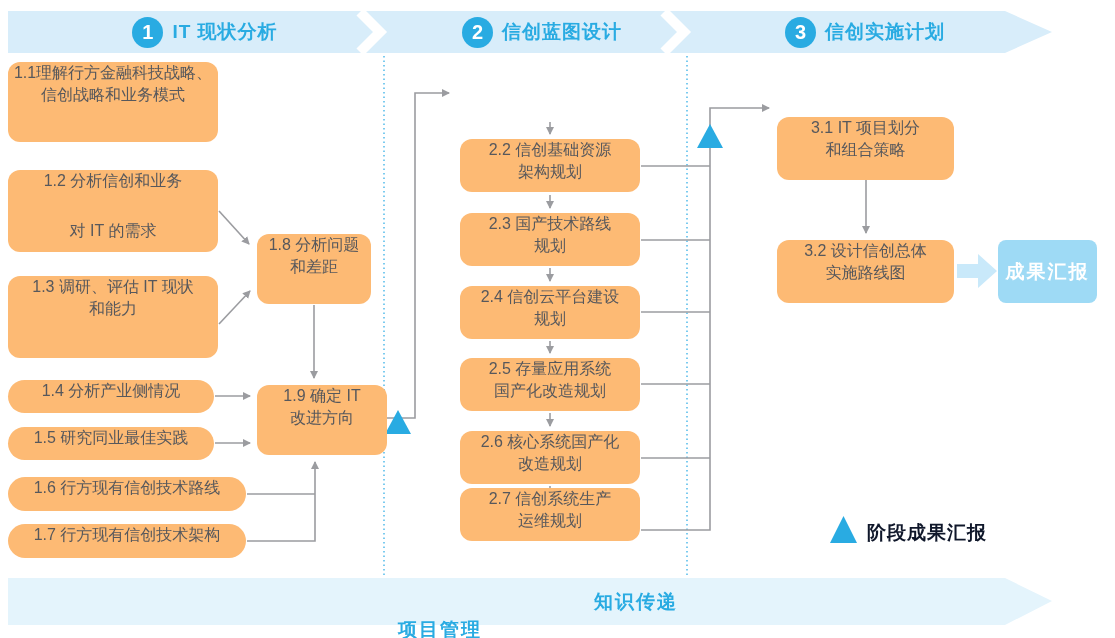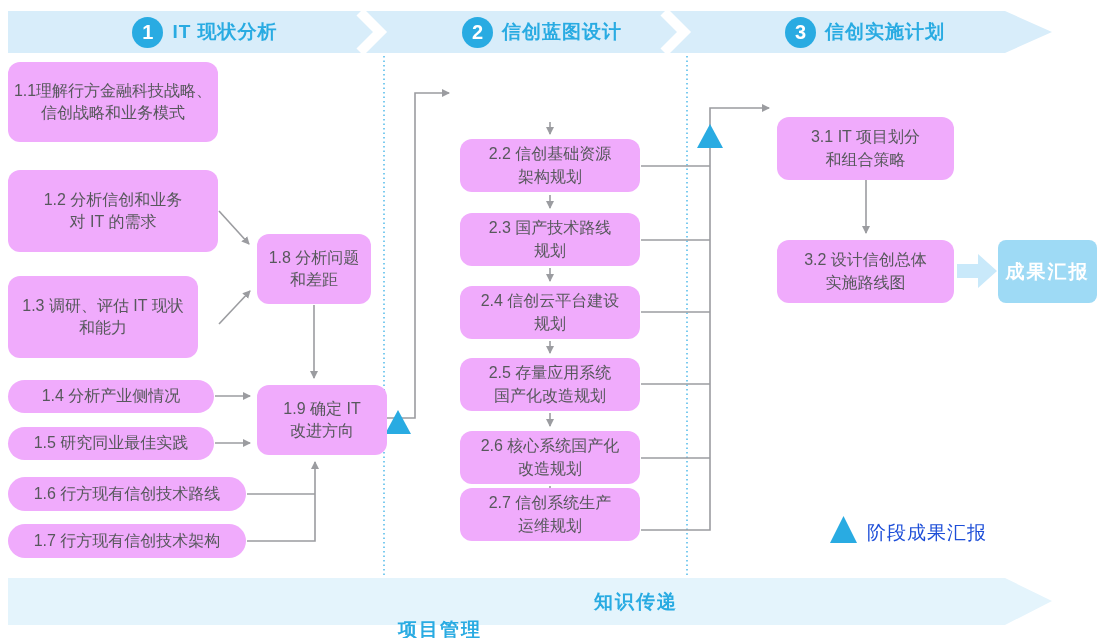--- a/index.html
+++ b/index.html
@@ -5,31 +5,31 @@
   html,body{margin:0;padding:0;background:#ffffff;}
   body{font-family:"Liberation Sans","DejaVu Sans",sans-serif;}
   #canvas{position:relative;width:1115px;height:638px;background:#ffffff;overflow:hidden;}
   #connector-layer{position:absolute;left:0;top:0;width:1115px;height:638px;}
 
   .phase-header{position:absolute;top:11px;height:42px;display:flex;align-items:center;justify-content:center;gap:9px;}
   .phase-num{width:31px;height:31px;border-radius:50%;background:#29abe2;color:#ffffff;font-weight:bold;
              font-size:20px;display:flex;align-items:center;justify-content:center;flex:0 0 auto;}
   .phase-title{color:#29abe2;font-weight:bold;font-size:19px;letter-spacing:1px;white-space:nowrap;}
 
-  .node{position:absolute;background:#f0abfc;color:#57585c;font-size:16px;line-height:1.4;
-        display:flex;flex-direction:column;align-items:center;justify-content:center;
+  .node{position:absolute;background:#fdba74;color:#57585c;font-size:16px;line-height:1.4;
+        display:flex;flex-direction:column;align-items:center;justify-content:flex-start;
         text-align:center;border-radius:12px;white-space:nowrap;}
   .pill{border-radius:17px;}
   .node span{display:block;}
 
   .result-node{position:absolute;background:#9edaf5;color:#ffffff;font-weight:bold;font-size:19px;
         line-height:1.35;display:flex;flex-direction:row;align-items:center;justify-content:center;
         text-align:center;border-radius:8px;letter-spacing:2px;}
 
-  .legend-label{position:absolute;color:#1d4ed8;font-weight:normal;font-size:19px;letter-spacing:1px;white-space:nowrap;}
+  .legend-label{position:absolute;color:#0f172a;font-weight:bold;font-size:19px;letter-spacing:1px;white-space:nowrap;}
   .footer-label{position:absolute;color:#29abe2;font-weight:bold;font-size:19px;letter-spacing:2px;
         height:24px;display:flex;align-items:center;justify-content:center;white-space:nowrap;}
 </style>
 </head>
 <body>
 
 <div id="canvas">
 
   <svg id="connector-layer" viewBox="0 0 1115 638" xmlns="http://www.w3.org/2000/svg">
     <defs>
@@ -101,25 +101,25 @@
   </div>
   <div class="phase-header" style="left:715px;width:300px;">
     <span class="phase-num">3</span>
     <span class="phase-title">信创实施计划</span>
   </div>
 
   <div class="node" style="left:8px;top:62px;width:210px;height:80px;">
     <span>1.1理解行方金融科技战略、</span>
     <span>信创战略和业务模式</span>
   </div>
-  <div class="node" style="left:8px;top:170px;width:210px;height:82px;">
+  <div class="node" style="left:8px;top:170px;width:210px;height:82px;gap:28px;">
     <span>1.2 分析信创和业务</span>
     <span>对 IT 的需求</span>
   </div>
-  <div class="node" style="left:8px;top:276px;width:190px;height:82px;">
+  <div class="node" style="left:8px;top:276px;width:210px;height:82px;">
     <span>1.3 调研、评估 IT 现状</span>
     <span>和能力</span>
   </div>
   <div class="node pill" style="left:8px;top:380px;width:206px;height:33px;">
     <span>1.4 分析产业侧情况</span>
   </div>
   <div class="node pill" style="left:8px;top:427px;width:206px;height:33px;">
     <span>1.5 研究同业最佳实践</span>
   </div>
   <div class="node pill" style="left:8px;top:477px;width:238px;height:34px;">

